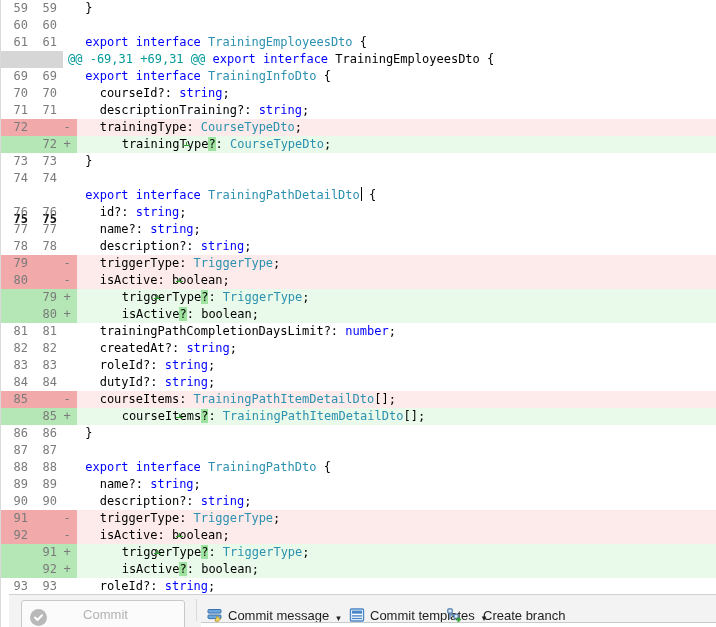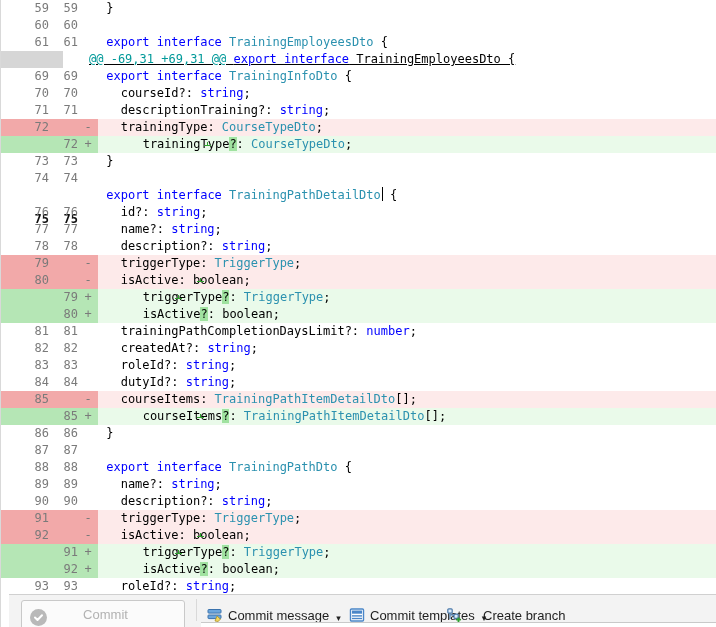--- a/index.html
+++ b/index.html
@@ -3,32 +3,32 @@
 <meta charset="utf-8">
 <style>
   * { margin:0; padding:0; box-sizing:border-box; }
   html,body { width:716px; height:627px; overflow:hidden; background:#fff; }
   body { position:relative; border-left:1px solid #d9d9d9; }
 
   
   .diff { position:absolute; top:0; left:0; right:0; height:594px; overflow:hidden;
           font-family:"DejaVu Sans Mono","Liberation Mono",monospace; font-size:12px; }
   .row { display:flex; height:17px; line-height:17px; white-space:pre; }
-  .gut { display:flex; flex:0 0 76px; color:var(--line-number);padding-left:21px; }
+  .gut { display:flex; flex:0 0 76px; color:var(--line-number); }
   .ln1 { width:27px; text-align:right; }
   .ln2 { width:29px; text-align:right; }
   .mk  { width:20px; text-align:center; }
   .code { flex:1 1 auto; padding-left:1px; color:var(--plain); }
   .row.ctx .code { background:#fff; }
   .row.removed .gut { background:var(--removed-gutter); }
   .row.removed .code { background:var(--removed-bg); }
   .row.added .gut { background:var(--added-gutter); }
   .row.added .code { background:var(--added-bg);padding-left:23px; }
   .row.hunk .gut { background:linear-gradient(to right, var(--hunk-gutter) 0 62px, #fff 62px); }
-  .row.hunk .code { margin-left:-10px;text-decoration:underline; }
+  .row.hunk .code { margin-left:-10px; }
   .row.current .gut { color:#111; font-weight:bold;margin-top:24px; }
 
   .seg-p { color:var(--plain); }
   .seg-k { color:var(--keyword); }
   .seg-t { color:var(--type-name); }
   .seg-h { color:var(--hunk-text); }
   .hl { background:var(--inline-highlight); }
 
   .caret { display:inline-block; width:1px; height:14px; background:#000;
            vertical-align:-2px; margin:0 0 0 1px; }

